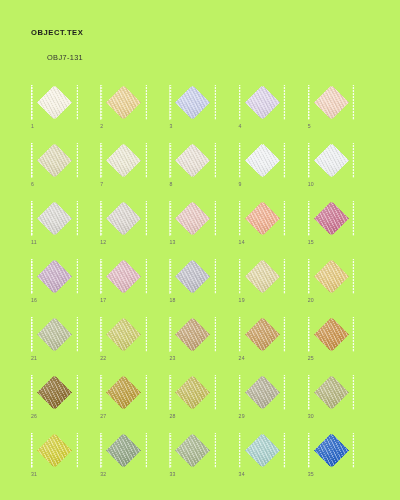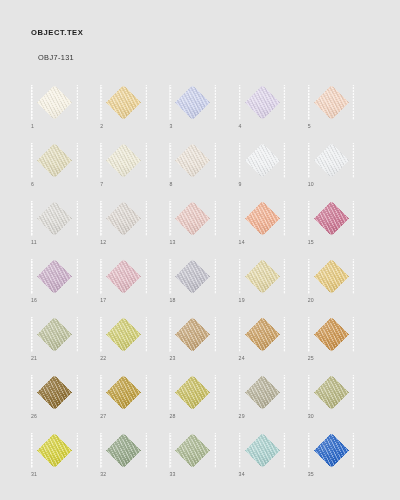--- a/index.html
+++ b/index.html
@@ -11,21 +11,21 @@
     width: 400px;
     height: 500px;
     overflow: hidden;
     font-family: "Liberation Sans", sans-serif;
     -webkit-font-smoothing: antialiased;
   }
   #page {
     position: relative;
     width: 400px;
     height: 500px;
-    background: #e5e5e5;
+    background: #bef264;
     box-sizing: border-box;
   }
 
   
   #header {
     position: absolute;
     left: 31px;
     top: 28px;
     width: 340px;
   }
@@ -36,21 +36,21 @@
     color: #1b1b1b;
     line-height: 10px;
     margin: 0;
   }
   #doc-code {
     font-size: 7.4px;
     font-weight: normal;
     letter-spacing: 0.35px;
     color: #333333;
     line-height: 10px;
-    margin: 15px 0 0 7px;
+    margin: 15px 0 0 16px;
   }
 
   
   #swatch-grid {
     position: absolute;
     left: 31px;
     top: 85px;
     width: 340px;
     display: grid;
     grid-template-columns: repeat(5, 47px);

